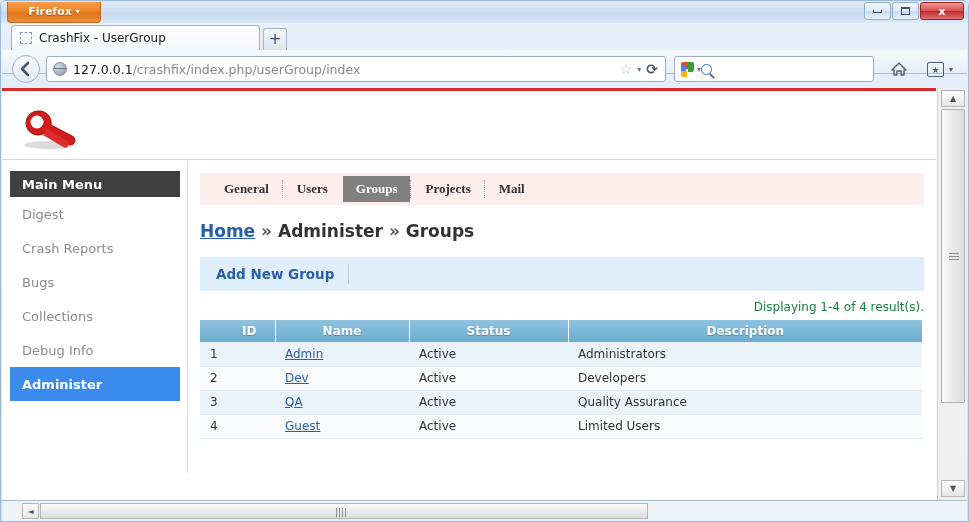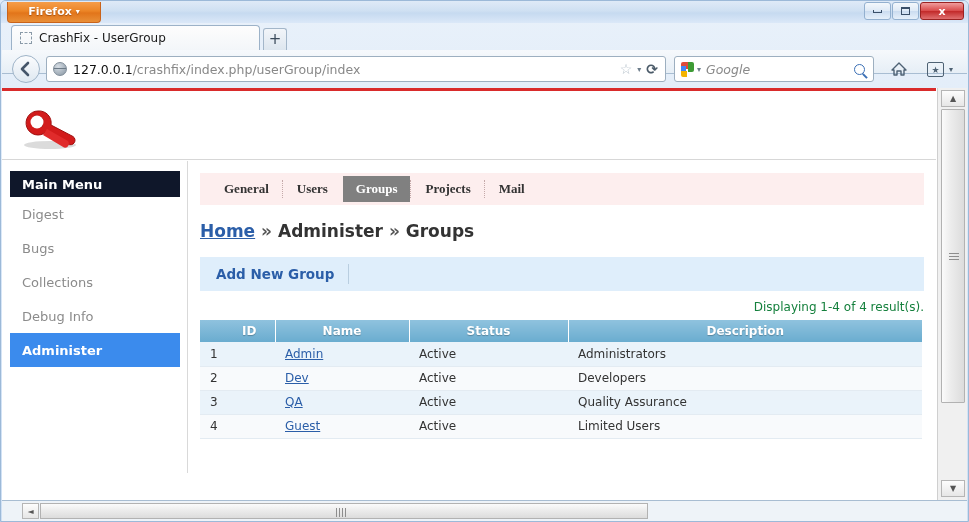--- a/index.html
+++ b/index.html
@@ -171,21 +171,21 @@
     font-size: 32px; color: #c8102e; letter-spacing: 0px; margin-left: 2px;
   }
 
   
   .sidebar { position: absolute; left: 0; top: 70px; width: 186px; height: 340px; }
   .sidebar::after {
     content: ""; position: absolute; right: 0; top: 0; width: 1px; height: 312px; background: #d9d9d9;
   }
   .menu-head {
     margin: 10px 8px 0 8px; height: 26px;
-    background: #0f172a;
+    background: #404040;
     color: #fff; font-size: 13px; font-weight: bold;
     display: flex; align-items: center; padding-left: 12px;
   }
   .menu-item {
     margin: 0 8px; height: 34px;
     display: flex; align-items: center; padding-left: 12px;
     font-size: 13px; color: #8b8b8b;
   }
   .menu-item.active { background: #3b8bed; color: #fff; font-weight: bold; }
 
@@ -342,21 +342,20 @@
     </div>
 
     <div class="searchbar">
       <span class="gicon">
         <span class="g-r"></span>
           <span class="g-g"></span>
           <span class="g-b"></span>
           <span class="g-y"></span>
       </span>
       <span class="drop-c">▾</span>
-      <span class="search-text">Google</span>
       <span class="mag"></span>
     </div>
 
     <div class="home-icon">
       <svg width="18" height="16" viewBox="0 0 18 16">
         <path d="M9 2 L16 9 L14 9 L14 14 L11 14 L11 10 L7 10 L7 14 L4 14 L4 9 L2 9 Z" fill="none" stroke="#4e6274" stroke-width="1.4" stroke-linejoin="round"></path>
       </svg>
     </div>
     <div class="bm-icon">★</div>
     <div class="bm-caret">▾</div>
@@ -377,20 +376,21 @@
               <circle cx="17" cy="17" r="6.5" fill="#ffffff"></circle>
               <path d="M27 24 l21 12 a4 4 0 0 1 -4 6.5 L23 30 Z" fill="#e02b2b"></path>
             </svg>
           </span>
         </div>
       </div>
 
       <div class="sidebar">
         <div class="menu-head">Main Menu</div>
         <div class="menu-item">Digest</div>
+        <div class="menu-item">Crash Reports</div>
         <div class="menu-item">Bugs</div>
         <div class="menu-item">Collections</div>
         <div class="menu-item">Debug Info</div>
         <div class="menu-item active">Administer</div>
       </div>
 
       <div class="content">
 
         <div class="tabs">
           <div class="tab-item">General</div>

